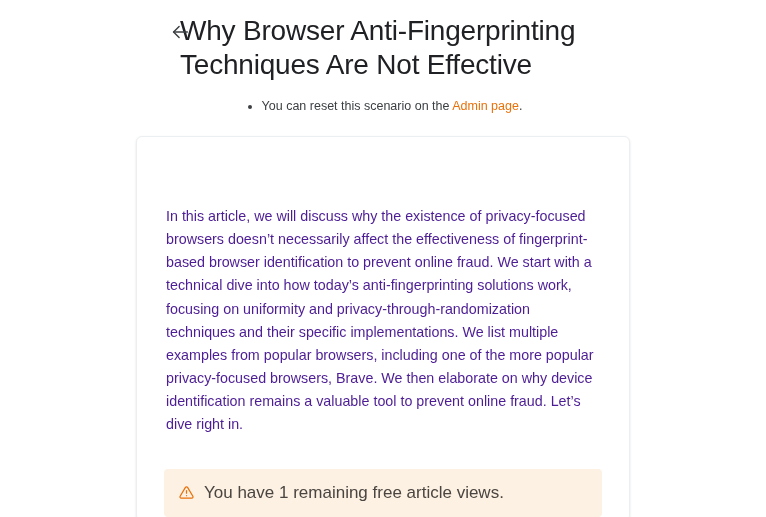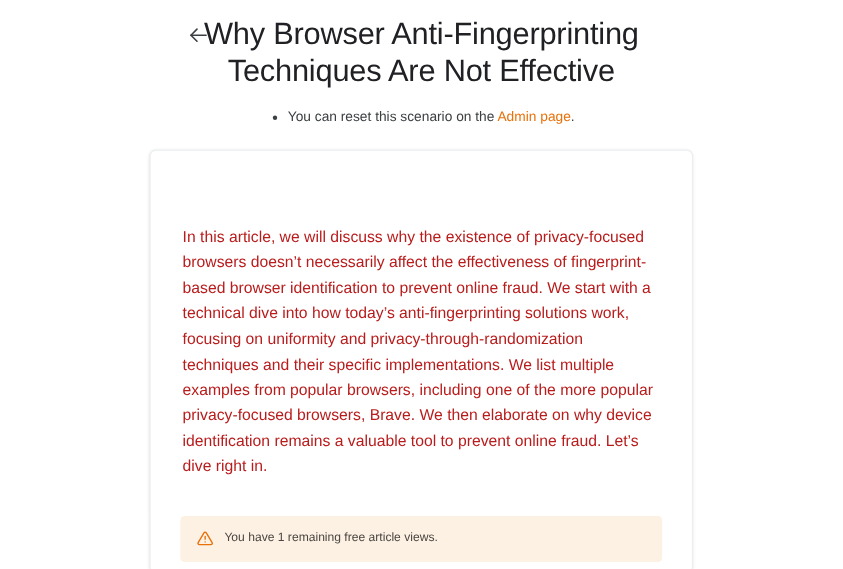--- a/index.html
+++ b/index.html
@@ -33,21 +33,20 @@
     display: flex;
     align-items: center;
     justify-content: center;
     cursor: pointer;
     color: #3c4043;
   }
   .back-button svg { display: block; }
   .page-title {
     margin: 0;
     padding: 0 180px;
-    text-align: center;
     font-size: 28px;
     line-height: 1.22;
     font-weight: 400;
     letter-spacing: -0.2px;
     color: #202124;
   }
   .subtitle-wrap {
     margin-top: 16px;
     display: flex;
     justify-content: center;
@@ -78,21 +77,21 @@
     border: 1px solid #eceff1;
     border-radius: 6px;
     box-shadow: 0 1px 3px rgba(60,64,67,0.08), 0 1px 2px rgba(60,64,67,0.05);
     box-sizing: border-box;
   }
   .article-body {
     margin: 0;
     padding: 68px 29px 0 29px;
     font-size: 14.3px;
     line-height: 1.62;
-    color: #b91c1c;
+    color: #4c1d95;
   }
   .notice {
     margin: 32px 27px 0 27px;
     background: #fdf1e3;
     border-radius: 4px;
     padding: 13px 14px;
     display: flex;
     align-items: center;
     gap: 10px;
   }
@@ -100,21 +99,21 @@
     flex: 0 0 auto;
     width: 16px;
     height: 16px;
     display: flex;
     align-items: center;
     justify-content: center;
     color: #e8710a;
   }
   .notice-icon svg { display: block; }
   .notice-text {
-    font-size: 11px;
+    font-size: 17px;
     line-height: 1.3;
     color: #4a4540;
   }
 </style>
 </head>
 <body>
 
 <div class="page">
 
   <div class="header">

